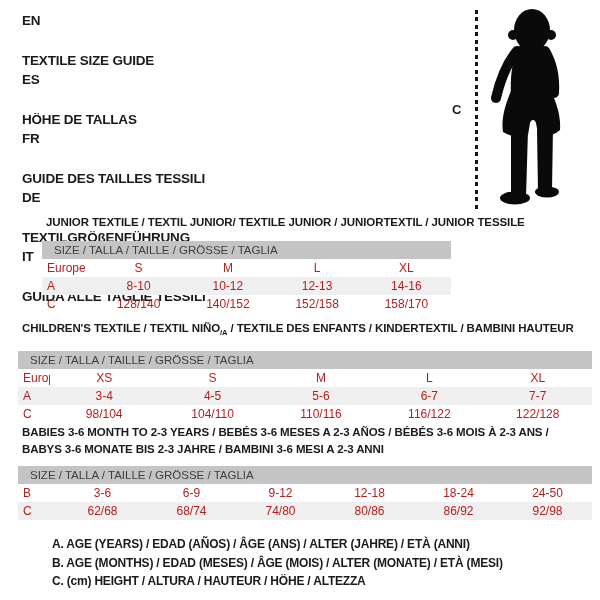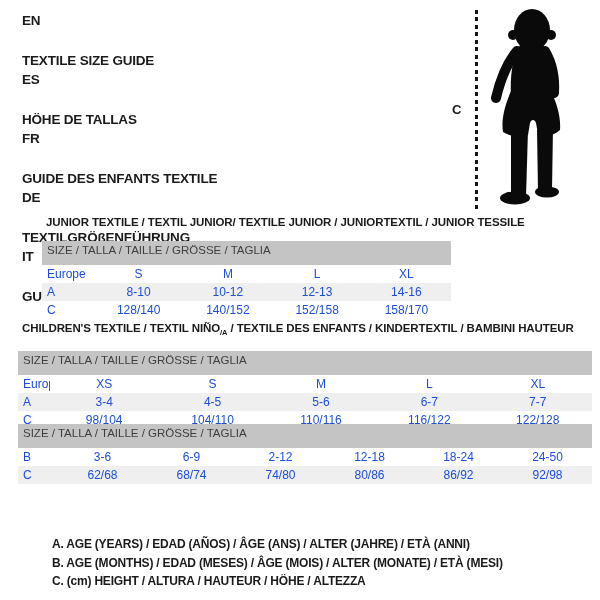--- a/index.html
+++ b/index.html
@@ -35,27 +35,27 @@
   #table1{top:214px;width:409px;margin-left:24px;}
   #table2{top:320px;width:574px;}
   #table3{top:424px;width:574px;}
   .t-title{
     font-weight:bold;font-size:11.5px;line-height:17px;letter-spacing:-0.1px;
     padding-left:4px;margin-bottom:10px;white-space:nowrap;
   }
   #table3 .t-title{margin-bottom:8px;}
   .t-title .sub{font-size:7.5px;vertical-align:sub;}
   .size-bar{
-    height:24px;line-height:18px;background:var(--bar-bg);color:var(--bar-text);
-    font-size:11.5px;padding-left:5px;white-space:nowrap;
+    height:18px;line-height:18px;background:var(--bar-bg);color:var(--bar-text);
+    font-size:11.5px;padding-left:12px;white-space:nowrap;
   }
   table.sizes{width:100%;border-collapse:collapse;table-layout:fixed;}
   table.sizes td{
     height:18px;font-size:12px;text-align:center;padding:0;
-    white-space:nowrap;overflow:hidden;color:#1d4ed8;
+    white-space:nowrap;overflow:hidden;color:#b91c1c;
   }
   table.sizes td.rowlabel{text-align:left;padding-left:5px;}
   table.sizes tr.shaded{background:var(--row-shade);}
   
   .footnotes{position:absolute;left:22px;top:535px;margin-left:30px;}
   .footnote{font-weight:bold;font-size:12px;line-height:18.5px;letter-spacing:-0.2px;white-space:nowrap;}
 </style>
 </head>
 <body>
 
@@ -63,21 +63,21 @@
     <div class="lang-row">
       <span class="lang-code">EN</span>
       <span class="lang-text">TEXTILE SIZE GUIDE</span>
     </div>
     <div class="lang-row">
       <span class="lang-code">ES</span>
       <span class="lang-text">HÖHE DE TALLAS</span>
     </div>
     <div class="lang-row">
       <span class="lang-code">FR</span>
-      <span class="lang-text">GUIDE DES ENFANTS TEXTILE</span>
+      <span class="lang-text">GUIDE DES TAILLES TESSILI</span>
     </div>
     <div class="lang-row">
       <span class="lang-code">DE</span>
       <span class="lang-text">TEXTILGRÖßENFÜHRUNG</span>
     </div>
     <div class="lang-row">
       <span class="lang-code">IT</span>
       <span class="lang-text">GUIDA ALLE TAGLIE TESSILI</span>
     </div>
   </div>
@@ -178,37 +178,41 @@
           <td>98/104</td>
           <td>104/110</td>
           <td>110/116</td>
           <td>116/122</td>
           <td>122/128</td>
         </tr>
       </tbody>
     </table>
   </div>
 <div class="tsec" id="table3">
+    <div class="t-title">
+      <div class="t-title-line"><span>BABIES 3-6 MONTH TO 2-3 YEARS / BEBÉS 3-6 MESES A 2-3 AÑOS / BÉBÉS 3-6 MOIS À 2-3 ANS /</span></div>
+      <div class="t-title-line"><span>BABYS 3-6 MONATE BIS 2-3 JAHRE / BAMBINI 3-6 MESI A 2-3 ANNI</span></div>
+    </div>
     <div class="size-bar">SIZE / TALLA / TAILLE / GRÖSSE / TAGLIA</div>
     <table class="sizes">
       <colgroup>
         <col style="width: 40px;">
         <col>
         <col>
         <col>
         <col>
         <col>
         <col>
       </colgroup>
       <tbody>
         <tr>
           <td class="rowlabel">B</td>
           <td>3-6</td>
           <td>6-9</td>
-          <td>2-12</td>
+          <td>9-12</td>
           <td>12-18</td>
           <td>18-24</td>
           <td>24-50</td>
         </tr>
         <tr class="shaded">
           <td class="rowlabel">C</td>
           <td>62/68</td>
           <td>68/74</td>
           <td>74/80</td>
           <td>80/86</td>

